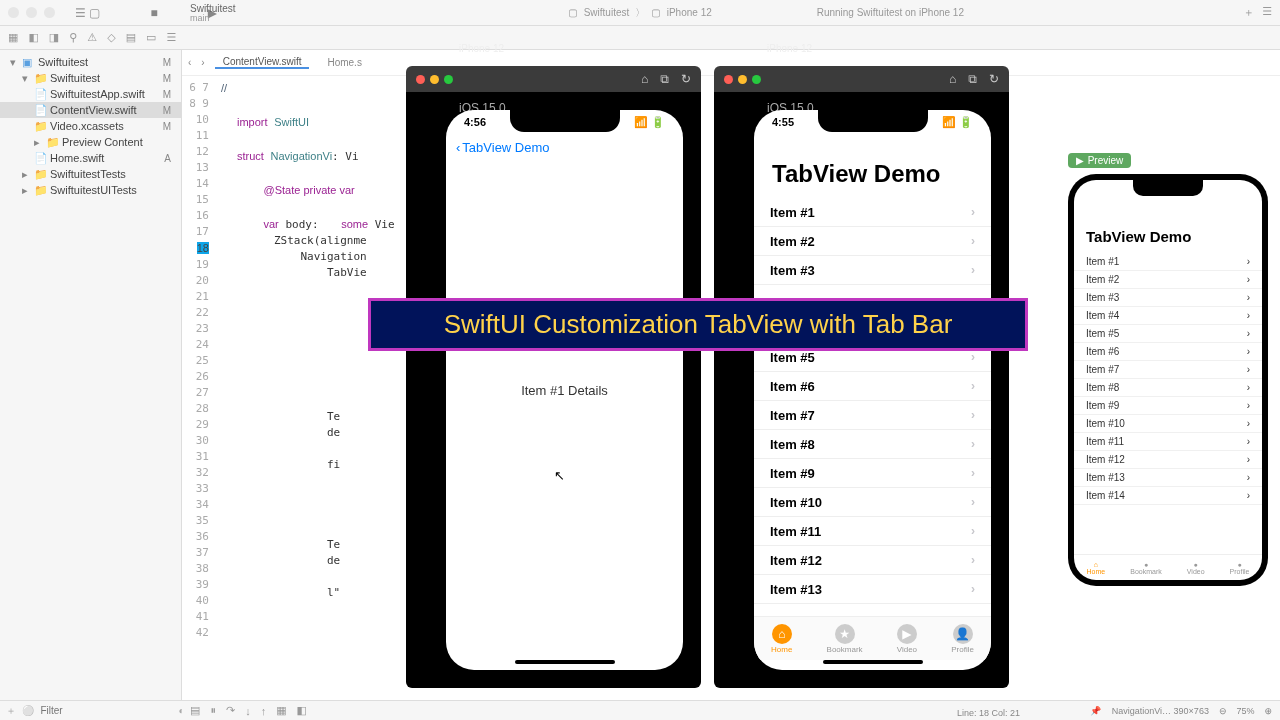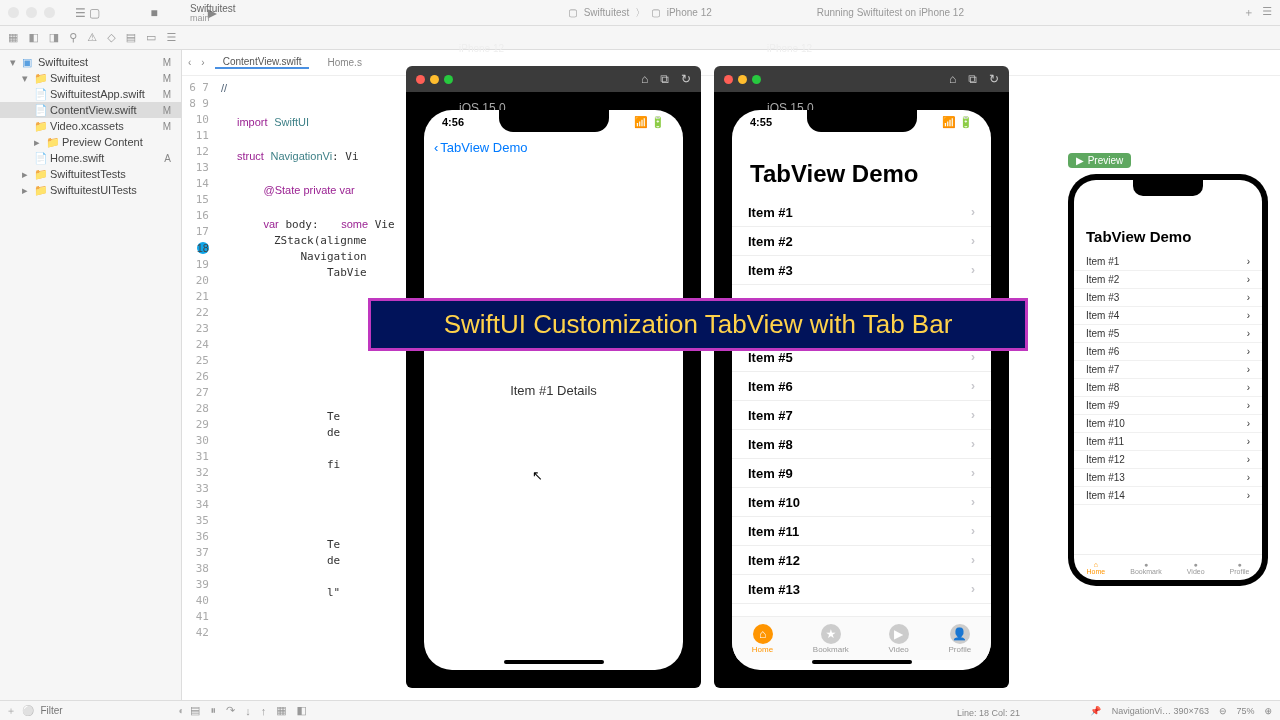--- a/index.html
+++ b/index.html
@@ -33,41 +33,41 @@
 .s-chev { color: #888; width: 8px; }
 .s-icon { width: 12px; color: #5aa0e0; }
 
 
 .editor { flex: 1; display: flex; flex-direction: column; background: #fff; position: relative; }
 .tabbar { height: 26px; border-bottom: 1px solid #eee; display: flex; align-items: center; padding: 0 6px; gap: 10px; font-size: 10px; color: #888; }
 .tabbar .tab { padding: 0 8px; }
 .tabbar .tab.active { color: #555; border-bottom: 2px solid #4a90e2; }
 .code-wrap { display: flex; flex: 1; overflow: hidden; }
 .gutter { width: 35px; text-align: right; padding: 4px 8px 0 0; font-family: "SF Mono", Menlo, monospace; font-size: 11px; color: #aaa; background: #fff; line-height: 16px; }
-.gutter .cur { color: #444; background: #0ea5e9; border-radius: 6px; }
+.gutter .cur { color: #444; background: #0ea5e9; }
 .code { flex: 1; padding: 4px 0 0 4px; font-family: "SF Mono", Menlo, monospace; font-size: 11px; color: #333; line-height: 16px; white-space: pre; }
 .code .kw { color: #9b2393; margin-left: 16px; }
 .code .type { color: #3e8087; }
 .code .comm { color: #536579; }
 
 
 .sim { position: absolute; top: 66px; width: 295px; }
 .sim1 { left: 406px; }
 .sim2 { left: 714px; }
 .sim-top { height: 26px; background: #3b3b3b; border-radius: 6px 6px 0 0; display: flex; align-items: center; padding: 0 10px; gap: 6px; }
 .sim-traffic { display: flex; gap: 5px; }
 .sim-traffic span:nth-child(1){width:9px;height:9px;border-radius:50%;background:#ff5f56;}
 .sim-traffic span:nth-child(2){width:9px;height:9px;border-radius:50%;background:#ffbd2e;}
 .sim-traffic span:nth-child(3){width:9px;height:9px;border-radius:50%;background:#27c93f;}
 .sim-title { color: #eee; font-size: 10px; line-height: 1; }
 .sim-title .sub { color: #aaa; font-size: 12px; margin-top: 48px; }
 .sim-icons { margin-left: auto; display: flex; gap: 12px; color: #ccc; font-size: 12px; }
 .phone { background: #000; border-radius: 0 0 6px 6px; padding: 8px; }
 .bezel { background: #000; border-radius: 36px; padding: 10px; }
-.screen { background: #fff; border-radius: 28px; height: 560px; position: relative; overflow: hidden; }
+.screen { background: #fff; border-radius: 28px; height: 560px; position: relative; overflow: hidden; margin-left: 22px; }
 .notch { position: absolute; top: 0; left: 50%; transform: translateX(-50%); width: 110px; height: 22px; background: #000; border-radius: 0 0 14px 14px; }
 .statusbar { position: absolute; top: 6px; left: 0; right: 0; display: flex; justify-content: space-between; padding: 0 18px; font-size: 11px; font-weight: 600; }
 .navback { position: absolute; top: 30px; left: 10px; color: #007aff; font-size: 13px; display: flex; align-items: center; gap: 2px; }
 .detail-text { position: absolute; top: 50%; left: 50%; transform: translate(-50%,-50%); font-size: 13px; color: #333; }
 .home-ind { position: absolute; bottom: 6px; left: 50%; transform: translateX(-50%); width: 100px; height: 4px; background: #000; border-radius: 3px; }
 .bigtitle { position: absolute; top: 50px; left: 18px; font-size: 24px; font-weight: 700; }
 .list { position: absolute; top: 88px; left: 0; right: 0; bottom: 56px; overflow: hidden; }
 .li-row { display: flex; align-items: center; justify-content: space-between; padding: 6px 16px; border-bottom: 1px solid #eee; font-size: 13px; font-weight: 600; height: 29px; }
 .li-row .chev { color: #c7c7cc; font-size: 12px; }
 .tabbar2 { position: absolute; bottom: 10px; left: 0; right: 0; height: 44px; display: flex; justify-content: space-around; align-items: center; border-top: 1px solid #eee; background: #fafafa; }

